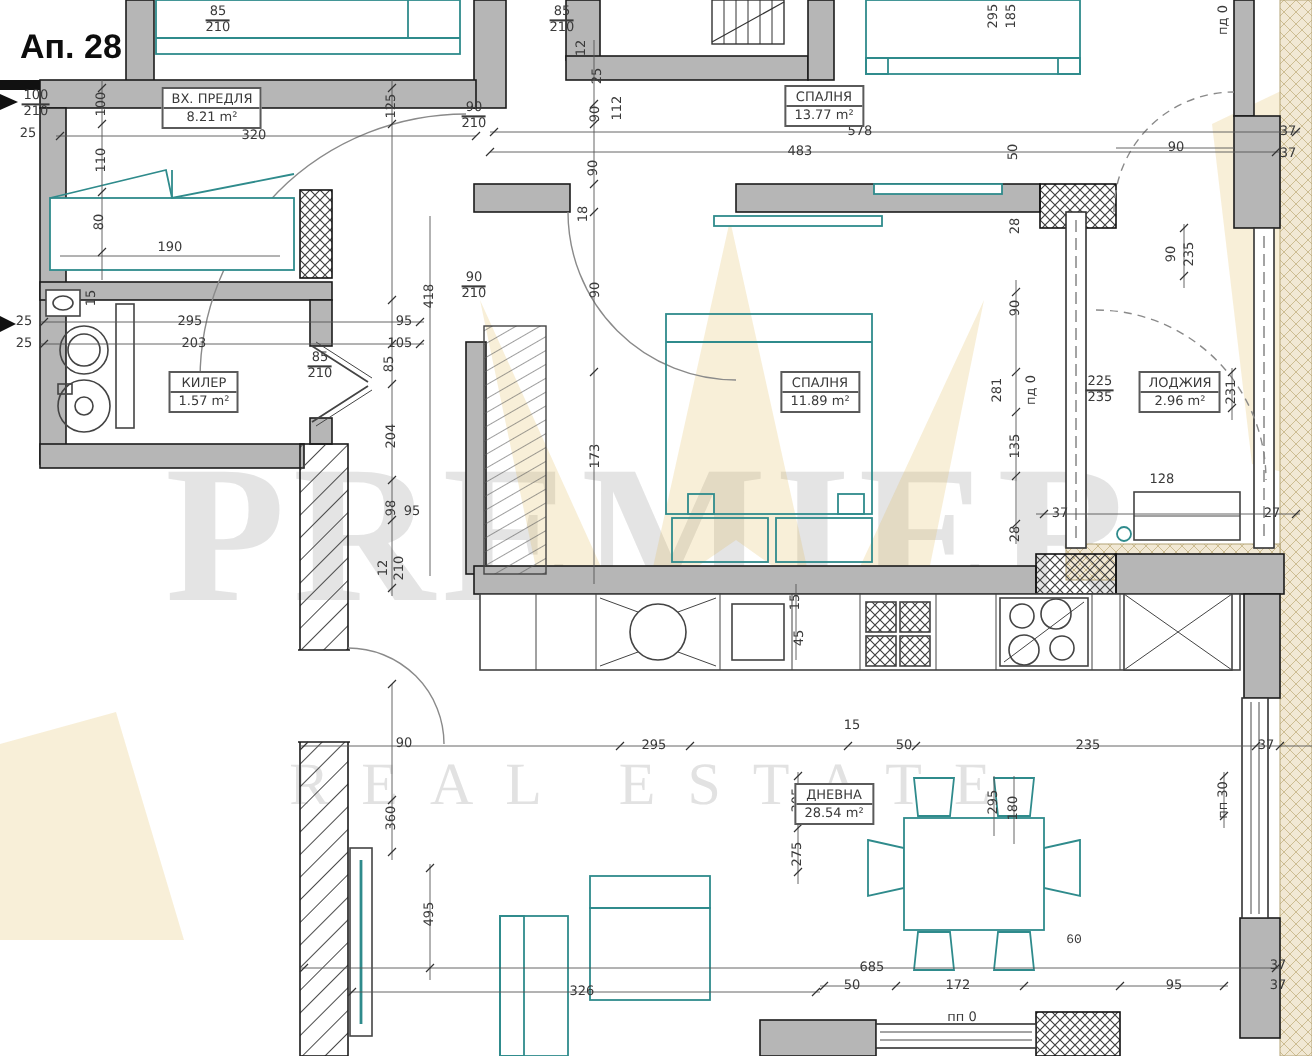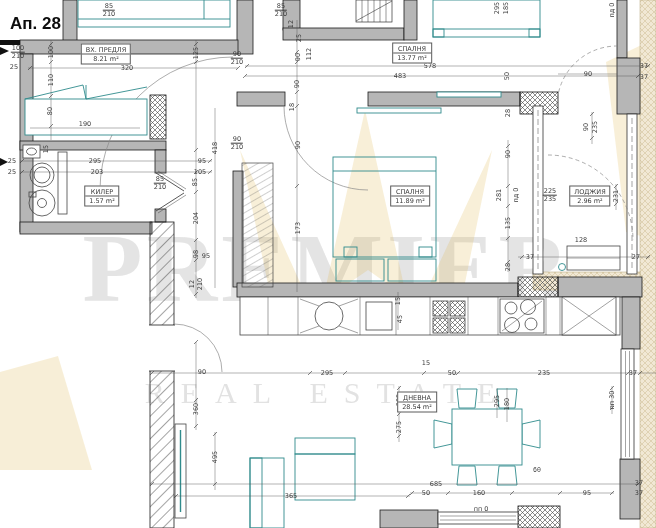--- a/index.html
+++ b/index.html
@@ -346,24 +346,24 @@
       <span class="dim rot" style="left: 398px; top: 301px;">15</span>
       <span class="dim rot" style="left: 400px; top: 319px;">45</span>
       <span class="dim rot" style="left: 497px; top: 401px;">295</span>
       <span class="dim rot" style="left: 507px; top: 404px;">180</span>
       <span class="dim rot" style="left: 612px; top: 400px;">пп 30</span>
       <span class="dim" style="left: 202px; top: 372px;">90</span>
       <span class="dim rot" style="left: 196px; top: 409px;">360</span>
       <span class="dim rot" style="left: 215px; top: 457px;">495</span>
       <span class="dim rot" style="left: 399px; top: 400px;">305</span>
       <span class="dim rot" style="left: 399px; top: 427px;">275</span>
-      <span class="dim" style="left: 291px; top: 496px;">365</span>
+      <span class="dim" style="left: 291px; top: 496px;">326</span>
       <span class="dim" style="left: 396px; top: 484px; margin-left: 40px;">685</span>
       <span class="dim" style="left: 426px; top: 493px;">50</span>
-      <span class="dim" style="left: 479px; top: 493px;">160</span>
+      <span class="dim" style="left: 479px; top: 493px;">172</span>
       <span class="dim" style="left: 537px; top: 471px; font-family: Liberation Mono, monospace;">60</span>
       <span class="dim" style="left: 587px; top: 493px;">95</span>
       <span class="dim" style="left: 639px; top: 483px;">37</span>
       <span class="dim" style="left: 639px; top: 493px;">37</span>
       <span class="dim" style="left: 481px; top: 509px;">пп 0</span>
     </div>
   <div id="room-layer">
       <div class="room-label" style="left: 106px; top: 54px;">
         <div class="rn">ВХ. ПРЕДЛЯ</div>
         <div class="ra">8.21 m²</div>

